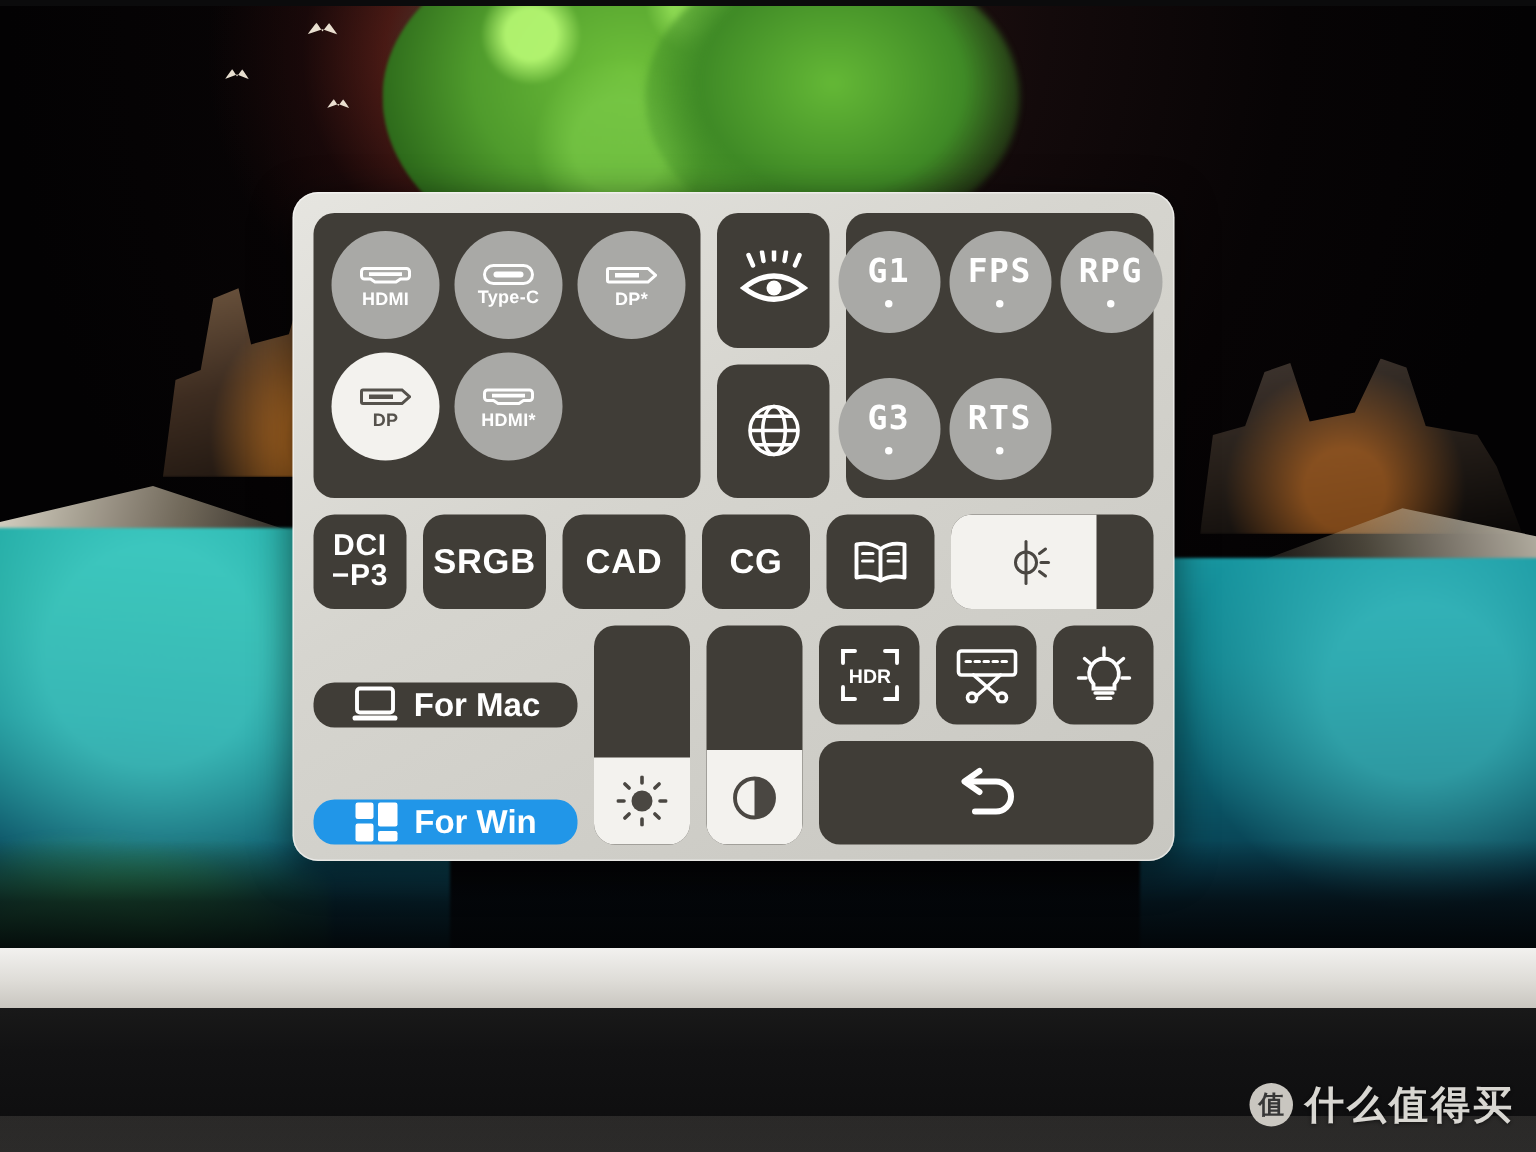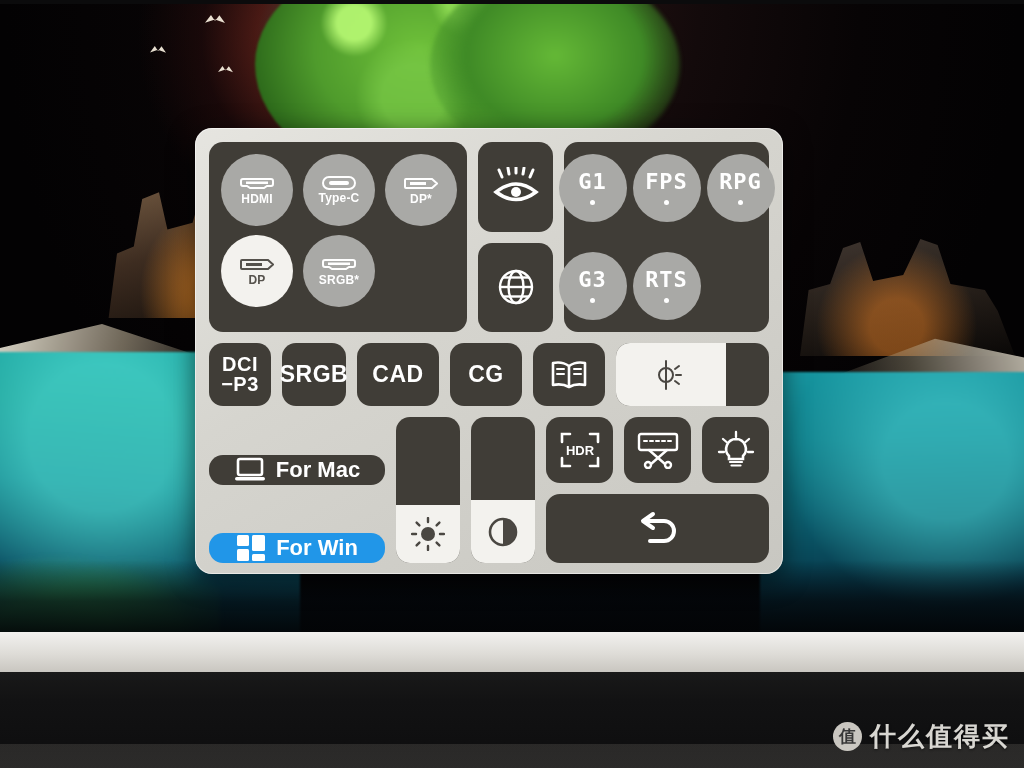--- a/index.html
+++ b/index.html
@@ -104,21 +104,21 @@
   .gcirc{width:68px;height:68px;border-radius:50%;background:#a9a9a6;color:#fff;
     display:flex;flex-direction:column;align-items:center;justify-content:center;}
   .gcirc .gl{font-size:22px;font-weight:bold;letter-spacing:1px;line-height:1;
     font-family:"DejaVu Sans Mono",monospace;}
   .gcirc .gd{width:5px;height:5px;border-radius:50%;background:#fff;margin-top:7px;}
 
   .midrow{display:flex;gap:11px;height:63px;margin-top:11px;}
   .mbtn{border-radius:14px;background:#403d37;color:#fff;display:flex;align-items:center;
     justify-content:center;font-size:23px;font-weight:bold;letter-spacing:.5px;}
   .mbtn.two{flex-direction:column;line-height:.98;font-size:20px;}
-  .w-dci{width:62px;} .w-srgb{width:64px;} .w-cg{width:72px;} .w-cad{width:82px;}
+  .w-dci{width:62px;} .w-srgb{width:82px;} .w-cg{width:72px;} .w-cad{width:82px;}
   .w-book{width:72px;}
   .hslider{flex:1;border-radius:14px;background:#403d37;position:relative;overflow:hidden;}
   .hslider .fill{position:absolute;left:0;top:0;bottom:0;background:#f3f2ee;}
   .hslider .ic{position:absolute;inset:0;display:flex;align-items:center;justify-content:flex-start;
     padding-left:34px;color:#4a4742;}
 
   .botrow{display:flex;gap:11px;height:146px;margin-top:11px;}
   .leftcol{width:176px;display:flex;flex-direction:column;gap:10px;}
   .oskbtn{flex:1;border-radius:14px;display:flex;align-items:center;justify-content:center;gap:10px;
     color:#fff;font-size:22px;font-weight:bold;margin-top:38px;}
@@ -198,21 +198,21 @@
             <rect x="7" y="5" width="20" height="4" rx="2" fill="currentColor"></rect>
           </svg>
           <span class="lbl">Type-C</span>
         </div>
 
         <div class="circ">
           <svg width="34" height="15" viewBox="0 0 34 15">
             <path d="M3 3 H31 A2 2 0 0 1 33 5 V8 A2 2 0 0 1 31 10 H27 L24 12 H10 L7 10 H3 A2 2 0 0 1 1 8 V5 A2 2 0 0 1 3 3 Z" fill="none" stroke="currentColor" stroke-width="2"></path>
             <rect x="6" y="5.5" width="22" height="2.5" fill="currentColor"></rect>
           </svg>
-          <span class="lbl">SRGB*</span>
+          <span class="lbl">HDMI*</span>
         </div>
 
         <div class="circ">
           <svg width="34" height="15" viewBox="0 0 34 15">
             <path d="M2 3 H28 L33 7.5 L28 12 H2 A1 1 0 0 1 1 11 V4 A1 1 0 0 1 2 3 Z" fill="none" stroke="currentColor" stroke-width="2"></path>
             <rect x="6" y="6" width="16" height="3" fill="currentColor"></rect>
           </svg>
           <span class="lbl">DP*</span>
         </div>
       </div>

